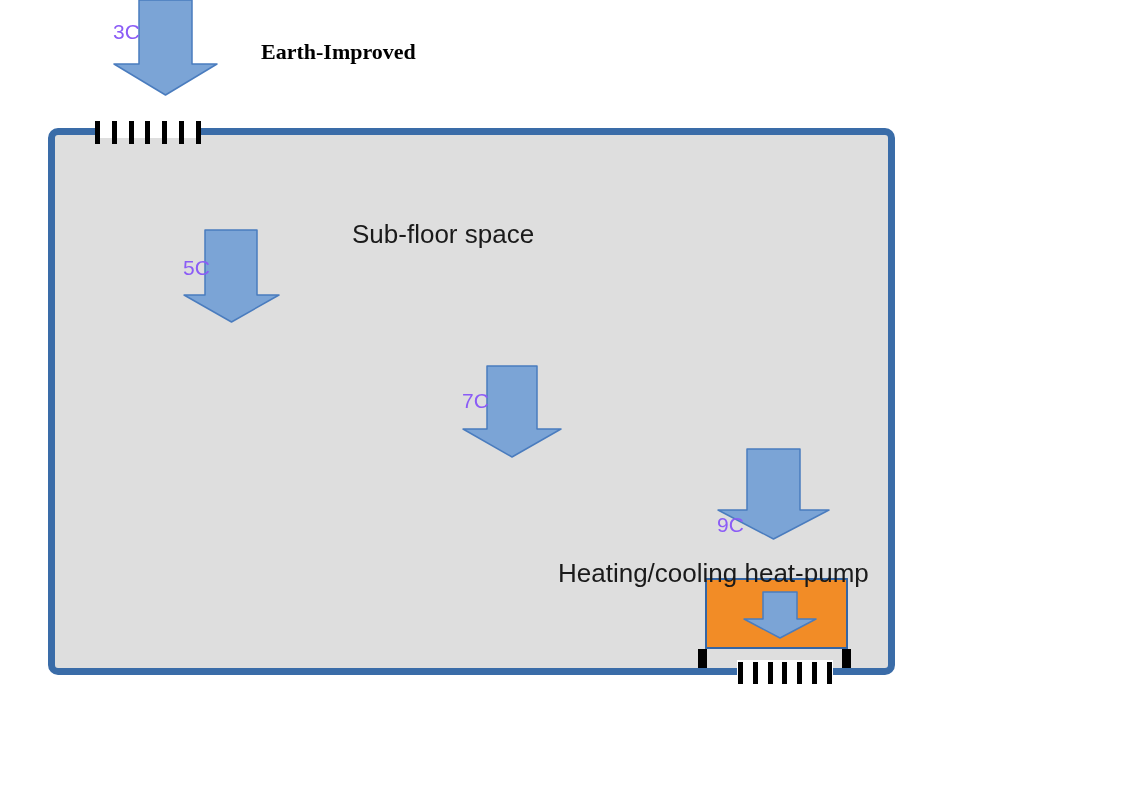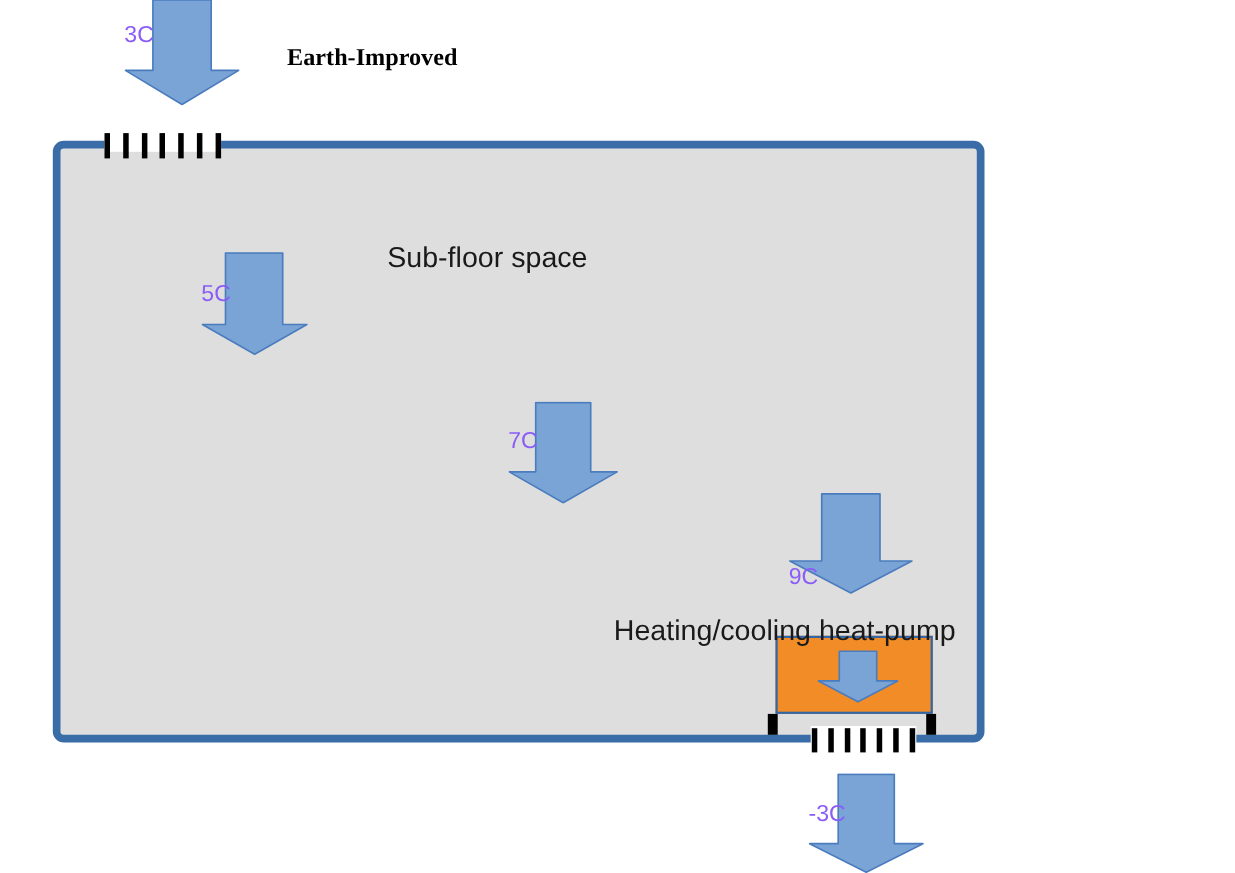--- a/index.html
+++ b/index.html
@@ -185,20 +185,14 @@
     <span class="arrow-label" style="top:24px;">7C</span>
   </div>
 
   <div class="temp-arrow" style="left:717px; top:448px; width:113px; height:92px;">
     <svg viewBox="0 0 113 92">
       <polygon class="arrow-poly" points="30,1 83,1 83,62 112,62 56.5,91 1,62 30,62"></polygon>
     </svg>
     <span class="arrow-label" style="top:25px;margin-top:40px;">9C</span>
   </div>
 
-  <div class="temp-arrow" style="left:735px; top:703px; width:105px; height:91px;">
-    <svg viewBox="0 0 105 91">
-      <polygon class="arrow-poly" points="27,1 78,1 78,64 104,64 52.5,90 1,64 27,64"></polygon>
-    </svg>
-    <span class="arrow-label" style="top:25px;">-3C</span>
-  </div>
 
 </div>
 
 </body></html>

